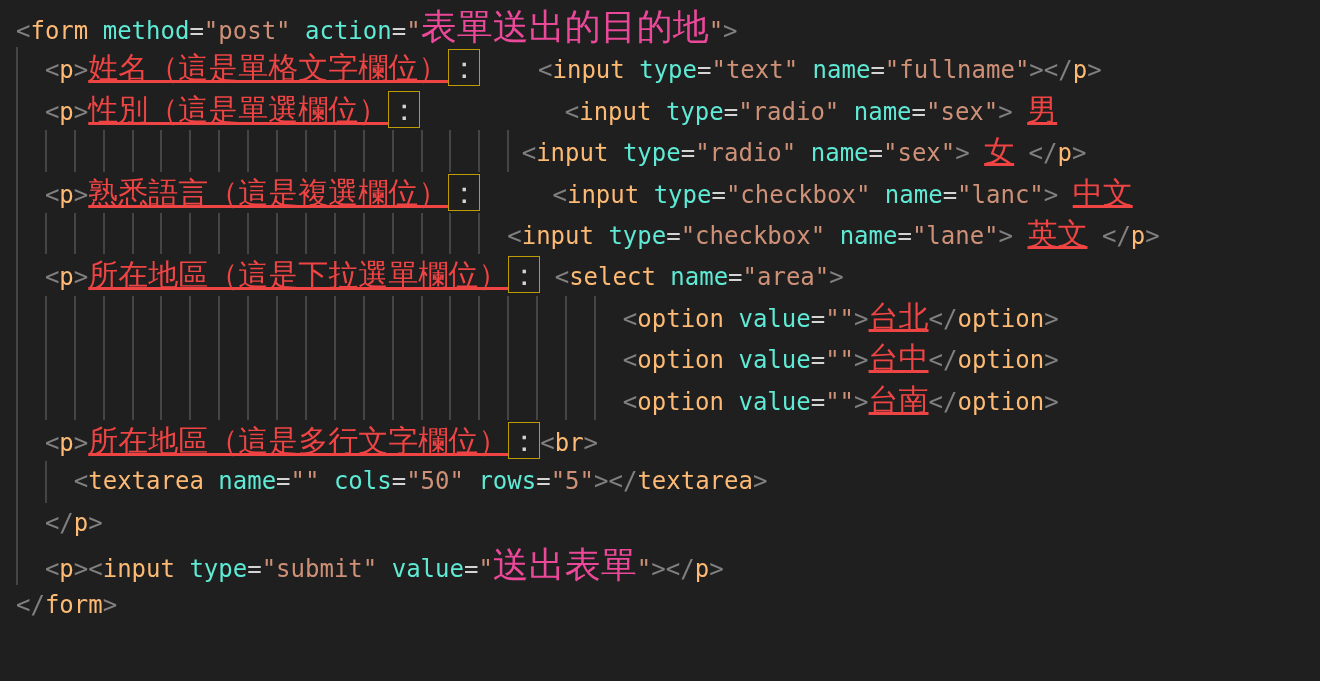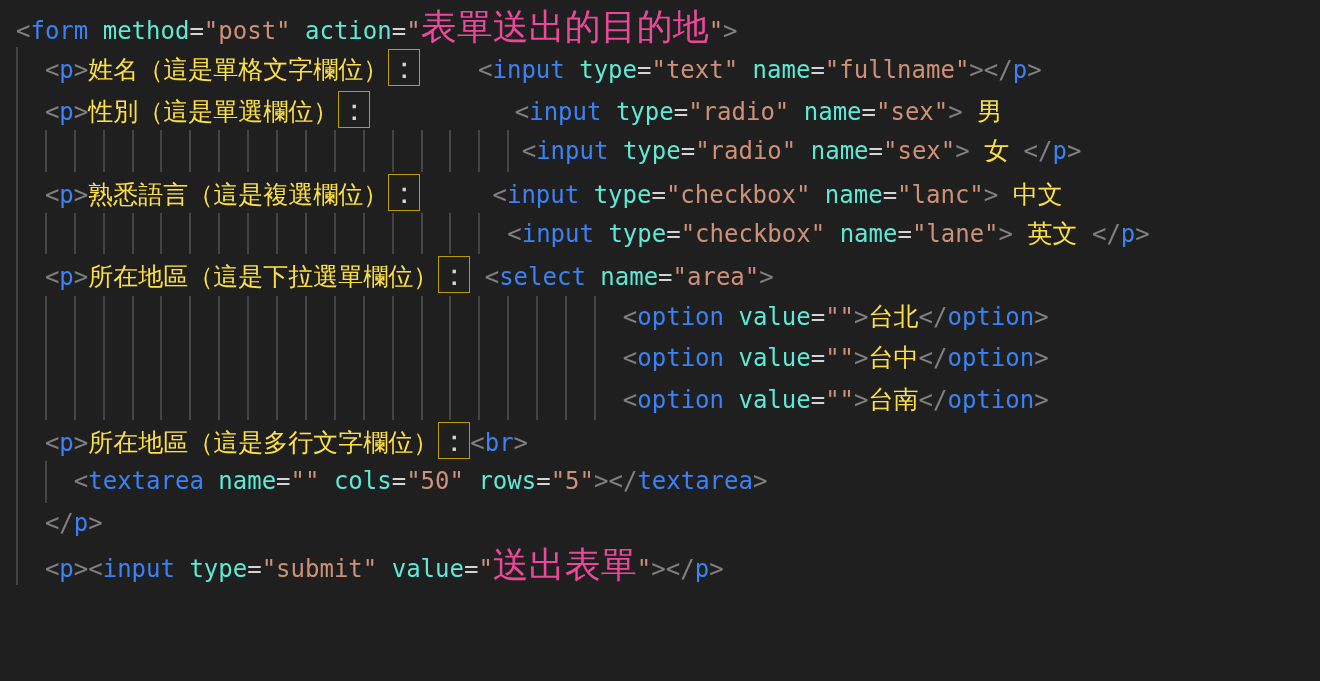--- a/index.html
+++ b/index.html
@@ -25,27 +25,27 @@
   
   .ws{
     display:inline-block;
     height:41.4px;
     vertical-align:top;
     background-image:repeating-linear-gradient(90deg,
       #454545 0, #454545 2px,
       transparent 2px, transparent 2ch);
   }
   .tk-p{color:#808080;}              
-  .tk-t{color:#3b82f6;}              
+  .tk-t{color:#fdba74;}              
   .tk-a{color:#5eead4;}              
   .tk-q{color:#d4d4d4;}              
   .tk-s{color:#ce9178;}              
   .tk-sc{color:#ec4899;font-size:36px;}  
   .tk-x{color:#d4d4d4;}              
-  .tk-c{color:#fde047;font-size:25px;}   
+  .tk-c{color:#ef4444;font-size:30px;text-decoration:underline;}   
   .tk-u{                              
     color:#d4d4d4;
     font-size:30px;
     border:1px solid #bd9b03;
   }
 </style>
 </head>
 <body>
 
 <div class="editor">
@@ -57,14 +57,15 @@
       <div class="line"><span class="ws" style="width: 2ch;"></span><span class="tk-p">&lt;</span><span class="tk-t">p</span><span class="tk-p">&gt;</span><span class="tk-c">熟悉語言（這是複選欄位）</span><span class="tk-u">：</span><span class="tk-x">     </span><span class="tk-p">&lt;</span><span class="tk-t">input</span><span class="tk-x"> </span><span class="tk-a">type</span><span class="tk-q">=</span><span class="tk-s">"checkbox"</span><span class="tk-x"> </span><span class="tk-a">name</span><span class="tk-q">=</span><span class="tk-s">"lanc"</span><span class="tk-p">&gt;</span><span class="tk-x"> </span><span class="tk-c">中文</span></div>
       <div class="line"><span class="ws" style="width: 34ch;"></span><span class="tk-p">&lt;</span><span class="tk-t">input</span><span class="tk-x"> </span><span class="tk-a">type</span><span class="tk-q">=</span><span class="tk-s">"checkbox"</span><span class="tk-x"> </span><span class="tk-a">name</span><span class="tk-q">=</span><span class="tk-s">"lane"</span><span class="tk-p">&gt;</span><span class="tk-x"> </span><span class="tk-c">英文</span><span class="tk-x"> </span><span class="tk-p">&lt;/</span><span class="tk-t">p</span><span class="tk-p">&gt;</span></div>
       <div class="line"><span class="ws" style="width: 2ch;"></span><span class="tk-p">&lt;</span><span class="tk-t">p</span><span class="tk-p">&gt;</span><span class="tk-c">所在地區（這是下拉選單欄位）</span><span class="tk-u">：</span><span class="tk-x"> </span><span class="tk-p">&lt;</span><span class="tk-t">select</span><span class="tk-x"> </span><span class="tk-a">name</span><span class="tk-q">=</span><span class="tk-s">"area"</span><span class="tk-p">&gt;</span></div>
       <div class="line"><span class="ws" style="width: 42ch;"></span><span class="tk-p">&lt;</span><span class="tk-t">option</span><span class="tk-x"> </span><span class="tk-a">value</span><span class="tk-q">=</span><span class="tk-s">""</span><span class="tk-p">&gt;</span><span class="tk-c">台北</span><span class="tk-p">&lt;/</span><span class="tk-t">option</span><span class="tk-p">&gt;</span></div>
       <div class="line"><span class="ws" style="width: 42ch;"></span><span class="tk-p">&lt;</span><span class="tk-t">option</span><span class="tk-x"> </span><span class="tk-a">value</span><span class="tk-q">=</span><span class="tk-s">""</span><span class="tk-p">&gt;</span><span class="tk-c">台中</span><span class="tk-p">&lt;/</span><span class="tk-t">option</span><span class="tk-p">&gt;</span></div>
       <div class="line"><span class="ws" style="width: 42ch;"></span><span class="tk-p">&lt;</span><span class="tk-t">option</span><span class="tk-x"> </span><span class="tk-a">value</span><span class="tk-q">=</span><span class="tk-s">""</span><span class="tk-p">&gt;</span><span class="tk-c">台南</span><span class="tk-p">&lt;/</span><span class="tk-t">option</span><span class="tk-p">&gt;</span></div>
       <div class="line"><span class="ws" style="width: 2ch;"></span><span class="tk-p">&lt;</span><span class="tk-t">p</span><span class="tk-p">&gt;</span><span class="tk-c">所在地區（這是多行文字欄位）</span><span class="tk-u">：</span><span class="tk-p">&lt;</span><span class="tk-t">br</span><span class="tk-p">&gt;</span></div>
       <div class="line"><span class="ws" style="width: 4ch;"></span><span class="tk-p">&lt;</span><span class="tk-t">textarea</span><span class="tk-x"> </span><span class="tk-a">name</span><span class="tk-q">=</span><span class="tk-s">""</span><span class="tk-x"> </span><span class="tk-a">cols</span><span class="tk-q">=</span><span class="tk-s">"50"</span><span class="tk-x"> </span><span class="tk-a">rows</span><span class="tk-q">=</span><span class="tk-s">"5"</span><span class="tk-p">&gt;</span><span class="tk-p">&lt;/</span><span class="tk-t">textarea</span><span class="tk-p">&gt;</span></div>
       <div class="line"><span class="ws" style="width: 2ch;"></span><span class="tk-p">&lt;/</span><span class="tk-t">p</span><span class="tk-p">&gt;</span></div>
       <div class="line"><span class="ws" style="width: 2ch;"></span><span class="tk-p">&lt;</span><span class="tk-t">p</span><span class="tk-p">&gt;</span><span class="tk-p">&lt;</span><span class="tk-t">input</span><span class="tk-x"> </span><span class="tk-a">type</span><span class="tk-q">=</span><span class="tk-s">"submit"</span><span class="tk-x"> </span><span class="tk-a">value</span><span class="tk-q">=</span><span class="tk-s">"</span><span class="tk-sc">送出表單</span><span class="tk-s">"</span><span class="tk-p">&gt;</span><span class="tk-p">&lt;/</span><span class="tk-t">p</span><span class="tk-p">&gt;</span></div>
+      <div class="line"><span class="tk-p">&lt;/</span><span class="tk-t">form</span><span class="tk-p">&gt;</span></div>
     </div>
 </div>
 
 </body></html>

